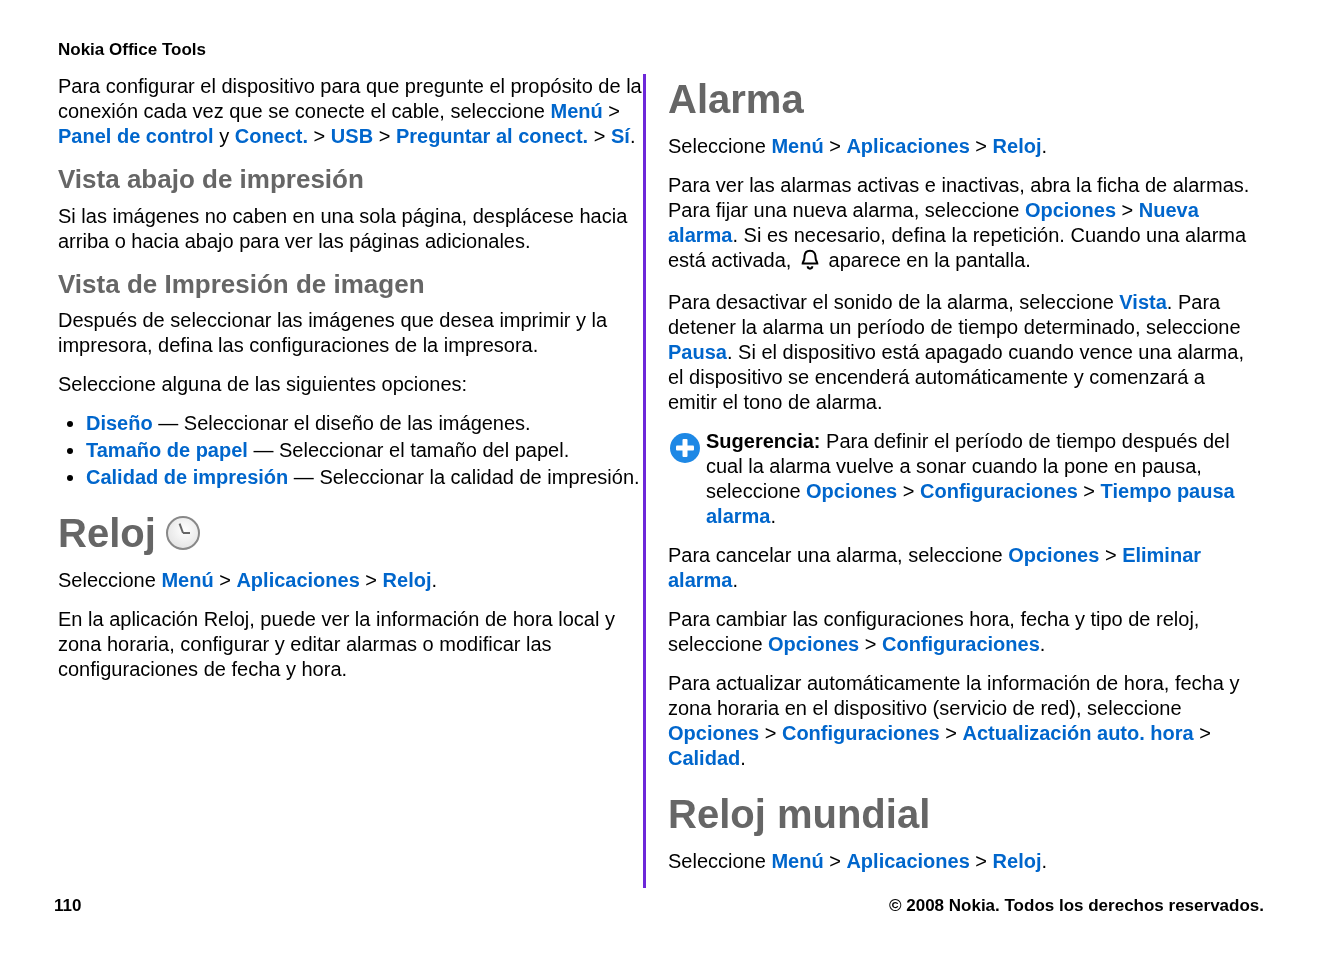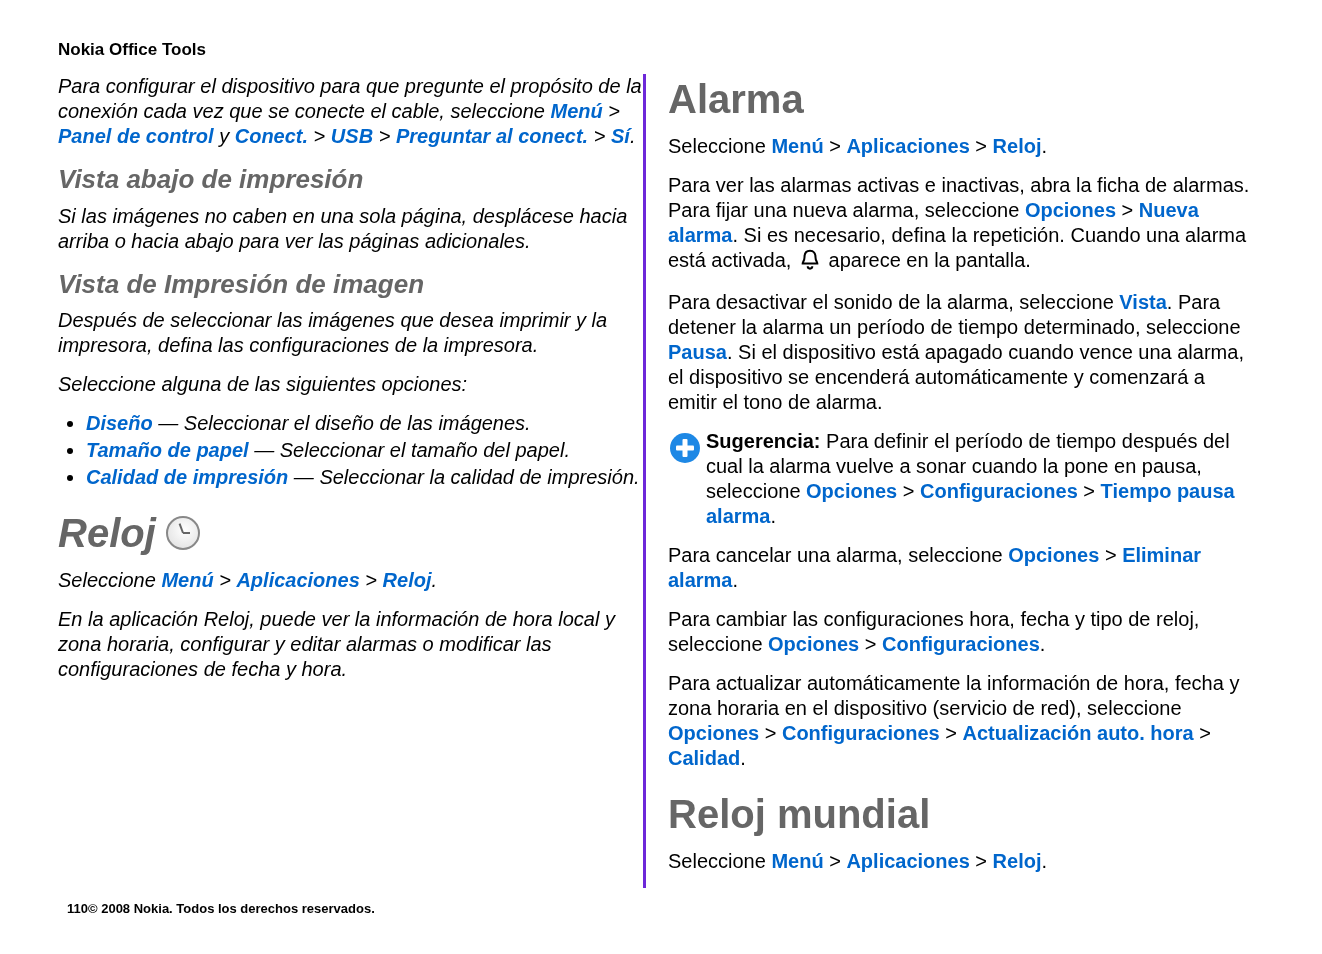--- a/index.html
+++ b/index.html
@@ -24,21 +24,20 @@
   .columns {
     display: flex;
     gap: 0;
   }
   .col {
     width: 585px;
     font-size: 20px;
     line-height: 1.25;
   }
   .col-left {
-    font-style: italic;
   }
   .col-right {
     padding-left: 22px;
     border-left: 3px solid #6d28d9;
   }
   p { margin: 0 0 14px 0; }
   .link { color: #0066cc; font-weight: bold; }
   .gt { font-weight: normal; color: #000; }
   h2 {
     font-size: 26px;
@@ -101,26 +100,26 @@
   }
   .tip-icon {
     flex: 0 0 auto;
     width: 34px; height: 34px;
     margin-top: 2px;
   }
   .tip-text { flex: 1; }
   .footer {
     position: absolute;
     bottom: 38px;
-    left: 67px;
+    left: 54px;
     right: 58px;
     display: flex;
-    justify-content: flex-start;
-    font-weight: bold;
-    font-size: 13px;
+    justify-content: space-between;
+    font-weight: bold;
+    font-size: 17px;
   }
 </style>
 </head>
 <body>
 
 <div class="page">
   <div class="header">Nokia Office Tools</div>
 
   <div class="columns">
 

